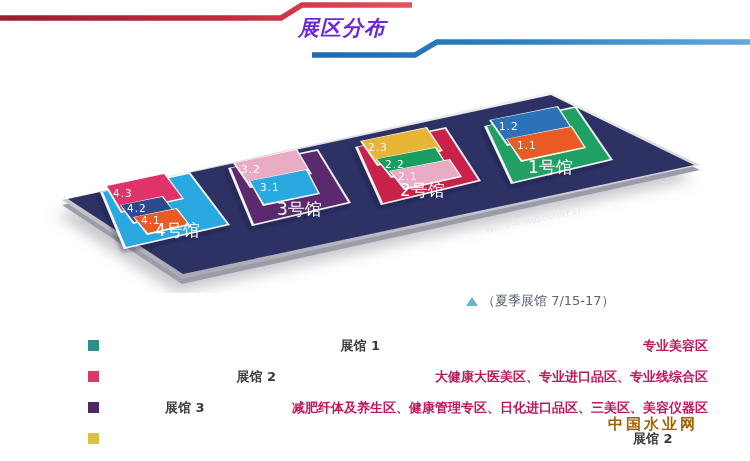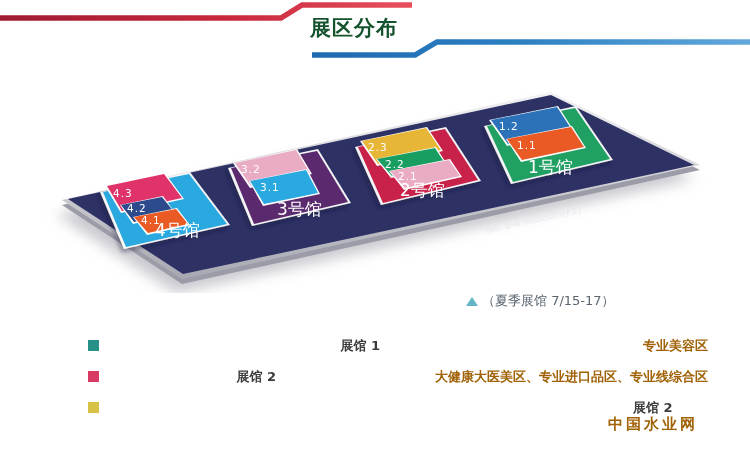--- a/index.html
+++ b/index.html
@@ -18,28 +18,29 @@
   
   .header {
     position: absolute;
     left: 0; top: 0;
     width: 750px; height: 72px;
     overflow: hidden;
   }
   .header-svg { position: absolute; left: 0; top: 0; }
   .page-title {
     position: absolute;
-    left: 310px;
+    left: 298px;
     top: 14px;
     font-size: 21px;
     font-weight: bold;
-    color: #14532d;
+    color: #6d28d9;
     letter-spacing: 1px;
     white-space: nowrap;
     font-family: "DejaVu Sans", "Liberation Sans", sans-serif;
+    font-style: italic;
   }
 
   
   .map-stage {
     position: absolute;
     left: 0; top: 78px;
     width: 750px; height: 215px;
   }
   .map-svg { position: absolute; left: 0; top: 0; }
 
@@ -103,21 +104,21 @@
     font-size: 13px;
     font-weight: bold;
     color: #3b3b3b;
     width: 75px;
     flex: 0 0 75px;
     font-family: "DejaVu Sans", "Liberation Sans", sans-serif;
   }
   .legend-desc {
     font-size: 13px;
     font-weight: bold;
-    color: #a16207;
+    color: #be185d;
     font-family: "DejaVu Sans", "Liberation Sans", sans-serif;
   }
 
   
   .watermark {
     position: absolute;
     left: 608px;
     top: 412px;
     width: 140px;
     text-align: left;
@@ -273,20 +274,25 @@
     <span class="legend-swatch" style="background:#279187"></span>
     <span class="legend-hall">展馆 1</span>
     <span class="legend-desc">专业美容区</span>
   </div>
   <div class="legend-row">
     <span class="legend-swatch" style="background:#d83a63"></span>
     <span class="legend-hall">展馆 2</span>
     <span class="legend-desc">大健康大医美区、专业进口品区、专业线综合区</span>
   </div>
   <div class="legend-row">
+    <span class="legend-swatch" style="background:#4b2a63"></span>
+    <span class="legend-hall">展馆 3</span>
+    <span class="legend-desc">减肥纤体及养生区、健康管理专区、日化进口品区、三美区、美容仪器区</span>
+  </div>
+  <div class="legend-row">
     <span class="legend-swatch" style="background:#d8c246"></span>
     <span class="legend-hall">展馆 2</span>
   </div>
 </div>
 
 <div class="watermark">
   <div class="wm-bottom">中国水业网</div>
 </div>
 
 </body></html>

